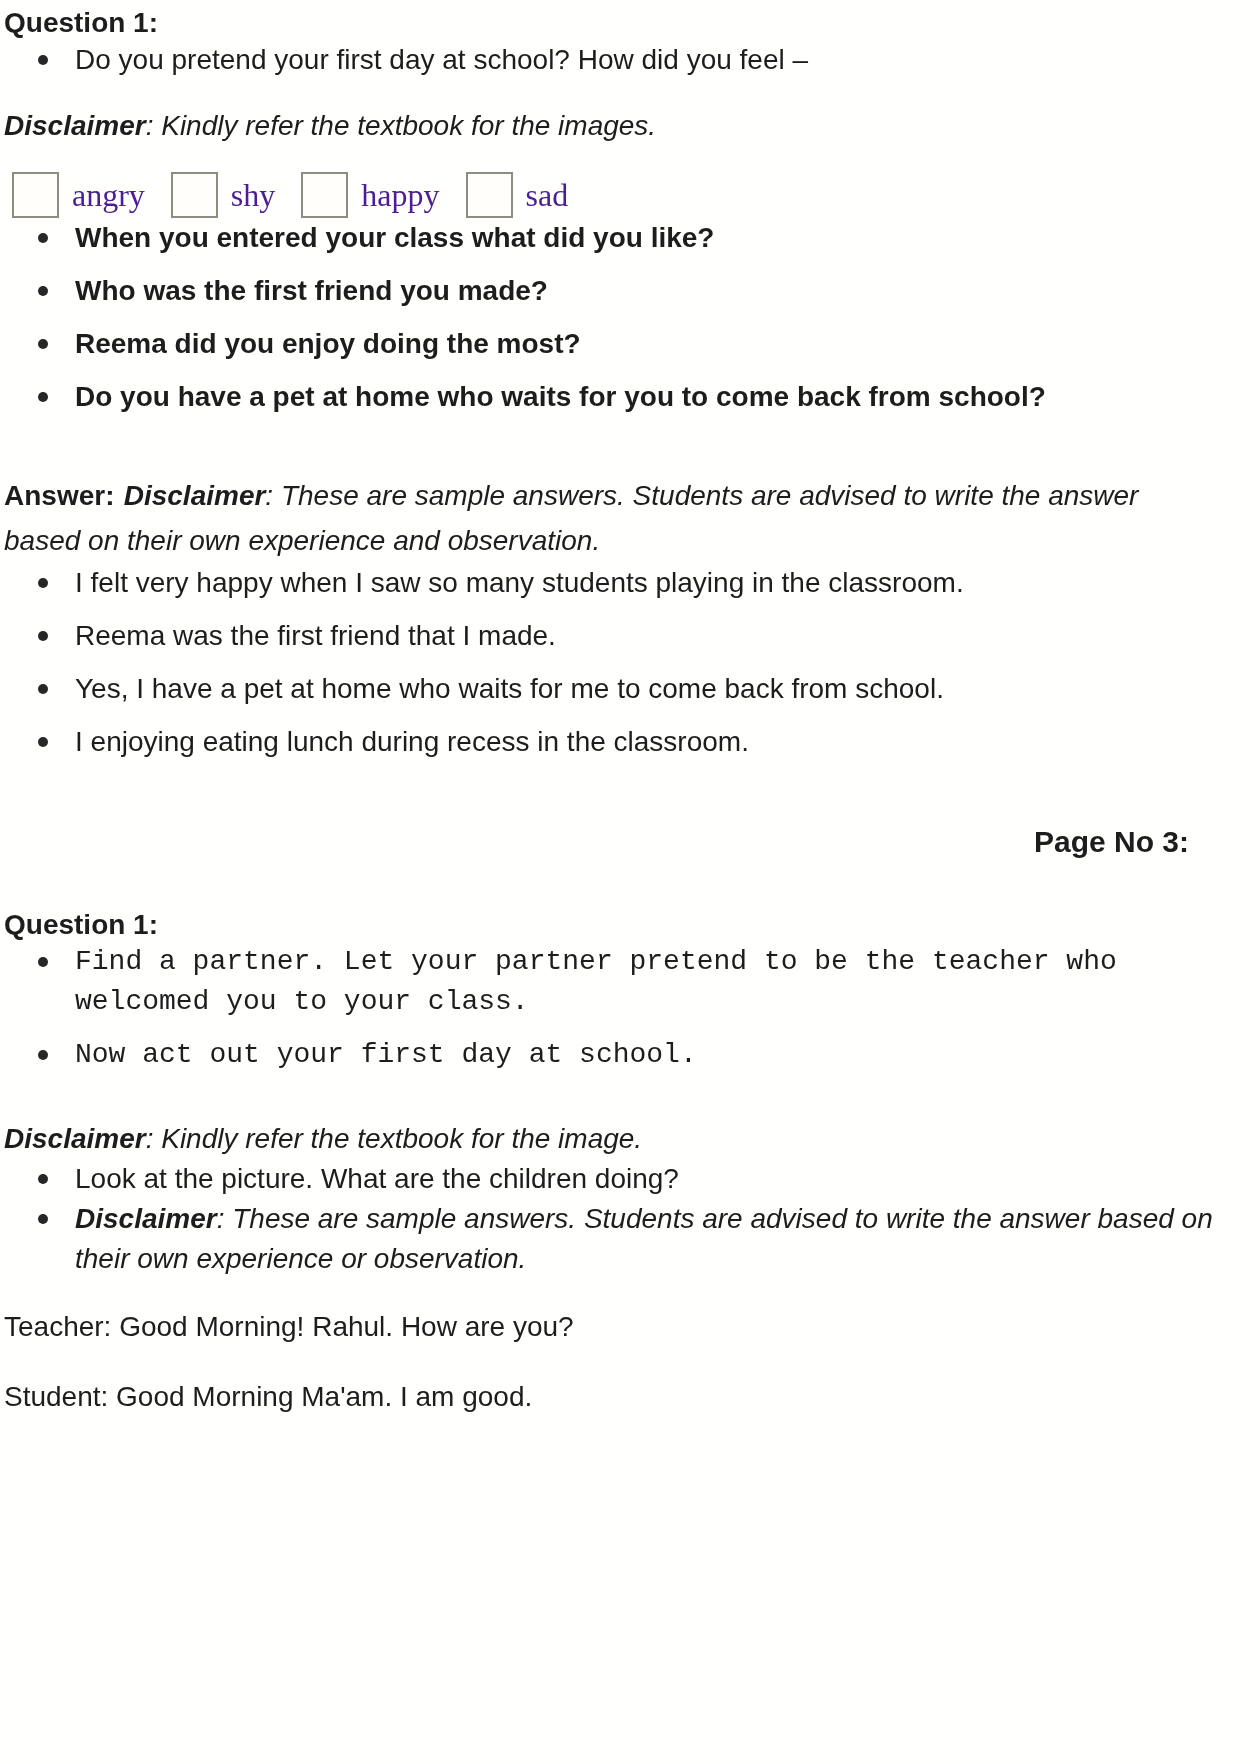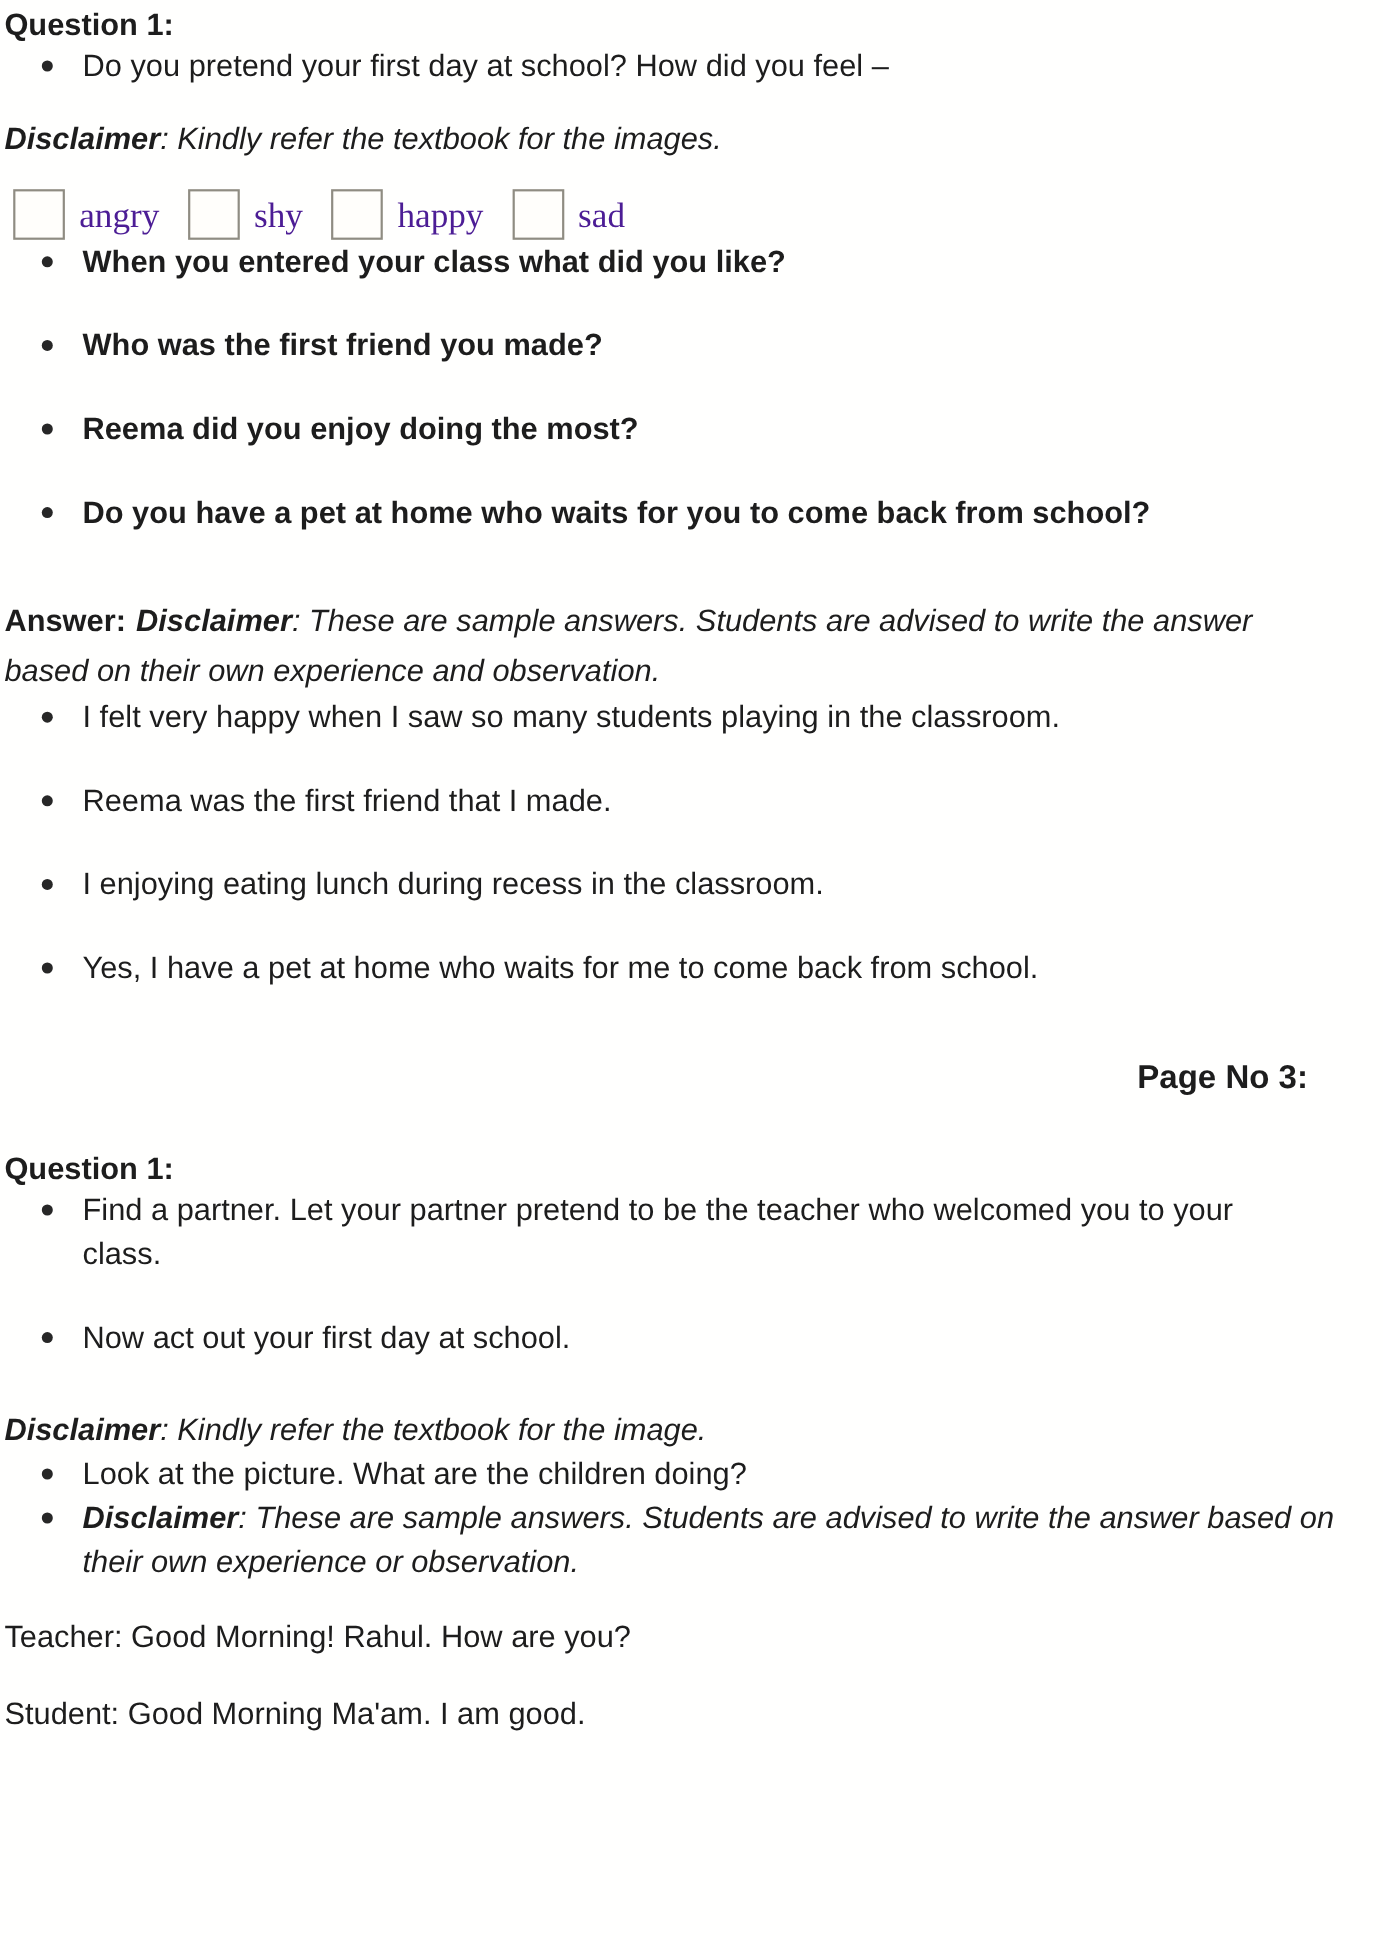--- a/index.html
+++ b/index.html
@@ -35,37 +35,37 @@
     line-height: 34px;
     margin: 56px 0 0 0;
   }
 
   ul.blist { list-style: none; margin: 0; padding: 0; }
   ul.blist li {
     position: relative;
     padding-left: 71px;
     line-height: 40px;
   }
-  ul.blist li + li { margin-top: 36px; }
+  ul.blist li + li { margin-top: 13px; }
   .bullet-dot {
     position: absolute;
     left: 34px;
     top: 15px;
     width: 10px;
     height: 10px;
     border-radius: 50%;
     background: #272727;
   }
 
   .ul-first { margin-top: 28px; }
   .ul-bold { margin-top: 78px; }
   .ul-bold li { font-weight: bold; max-width: 1045px; }
   .ul-answers { margin-top: 6px; }
   .ul-q2 { margin-top: 26px; }
-  .ul-q2 li { max-width: 1100px; }
+  .ul-q2 li { max-width: 1100px; font-family: Liberation Mono, monospace; }
   .ul-look { margin-top: 20px; }
   .ul-ans-disc { margin-top: 42px; }
   .ul-ans-disc li { line-height: 41px; }
 
   .disclaimer-line { margin: 26px 0 0 0; line-height: 40px; }
   .disclaimer-line-2 { margin: 44px 0 0 0; line-height: 40px; }
   .bold-italic { font-weight: bold; font-style: italic; }
   .italic { font-style: italic; }
 
   .answer-para {
@@ -160,25 +160,25 @@
     <li>
       <span class="bullet-dot"></span>
       <span>I felt very happy when I saw so many students playing in the classroom.</span>
     </li>
     <li>
       <span class="bullet-dot"></span>
       <span>Reema was the first friend that I made.</span>
     </li>
     <li>
       <span class="bullet-dot"></span>
+      <span>Yes, I have a pet at home who waits for me to come back from school.</span>
+    </li>
+    <li>
+      <span class="bullet-dot"></span>
       <span>I enjoying eating lunch during recess in the classroom.</span>
-    </li>
-    <li>
-      <span class="bullet-dot"></span>
-      <span>Yes, I have a pet at home who waits for me to come back from school.</span>
     </li>
   </ul>
 
   <div class="page-heading">Page No 3:</div>
 
   <div class="q-heading" style="margin-top:48px;">Question 1:</div>
 
   <ul class="blist ul-q2">
     <li>
       <span class="bullet-dot"></span>

